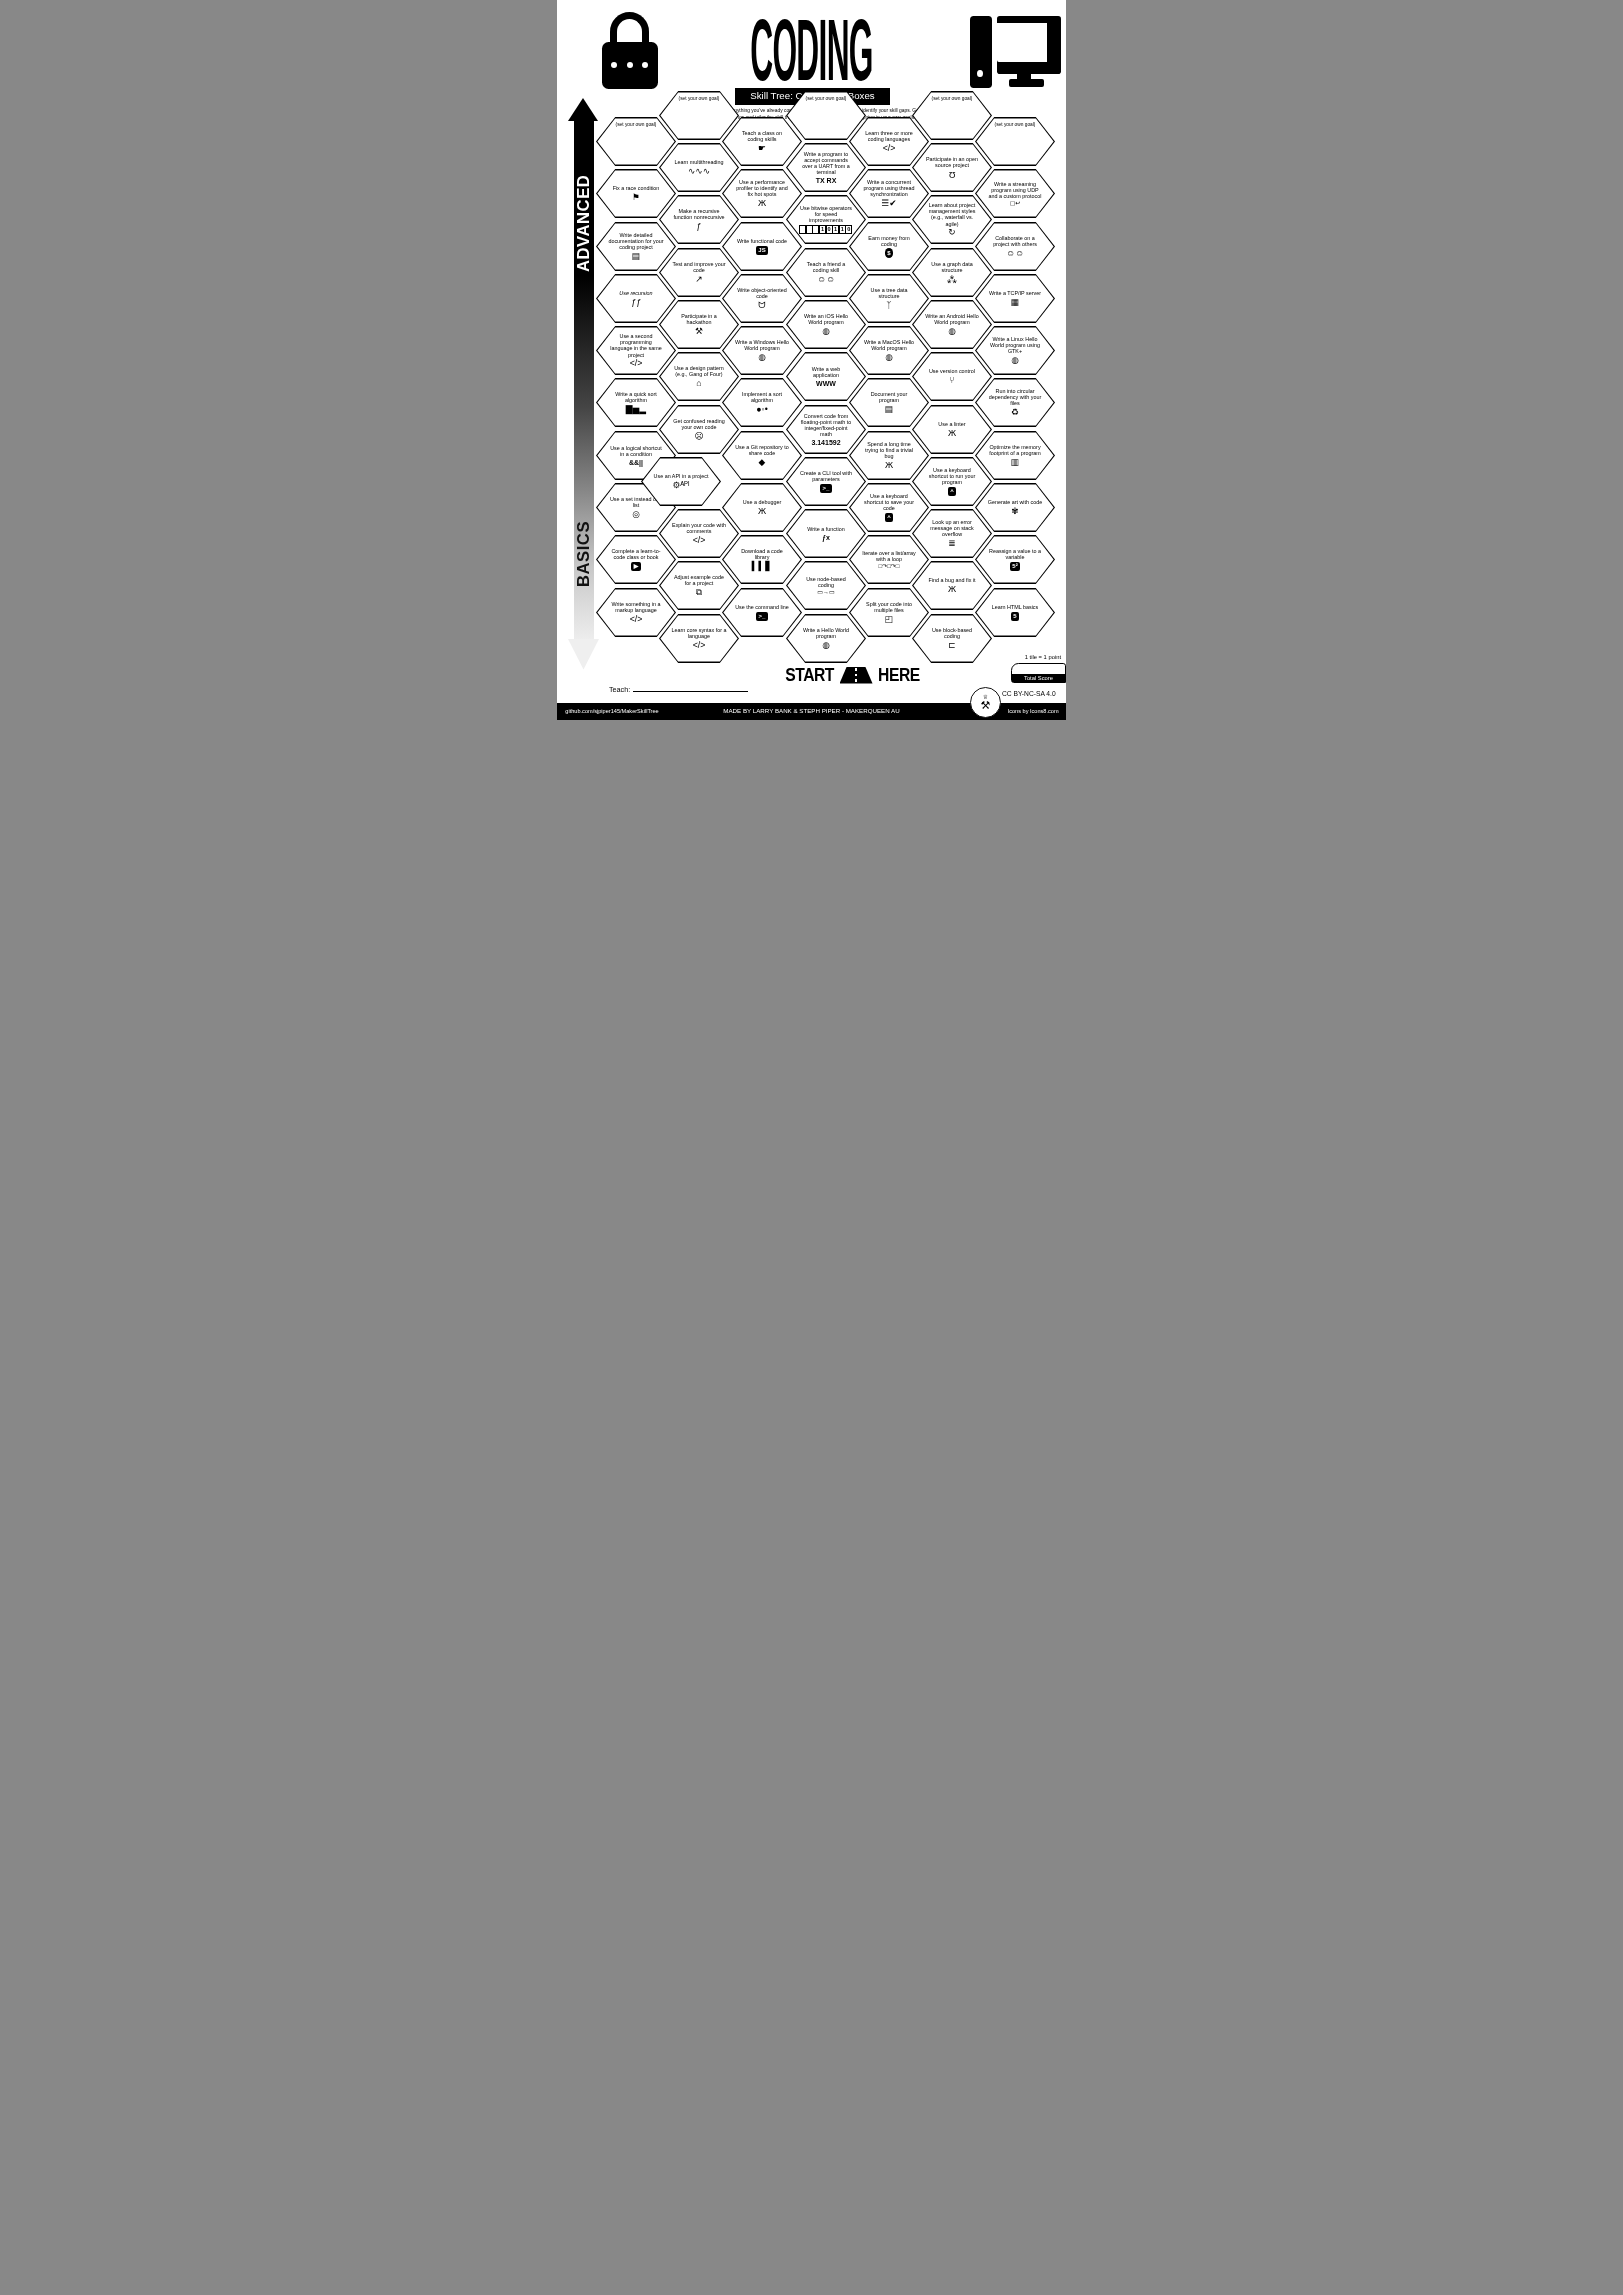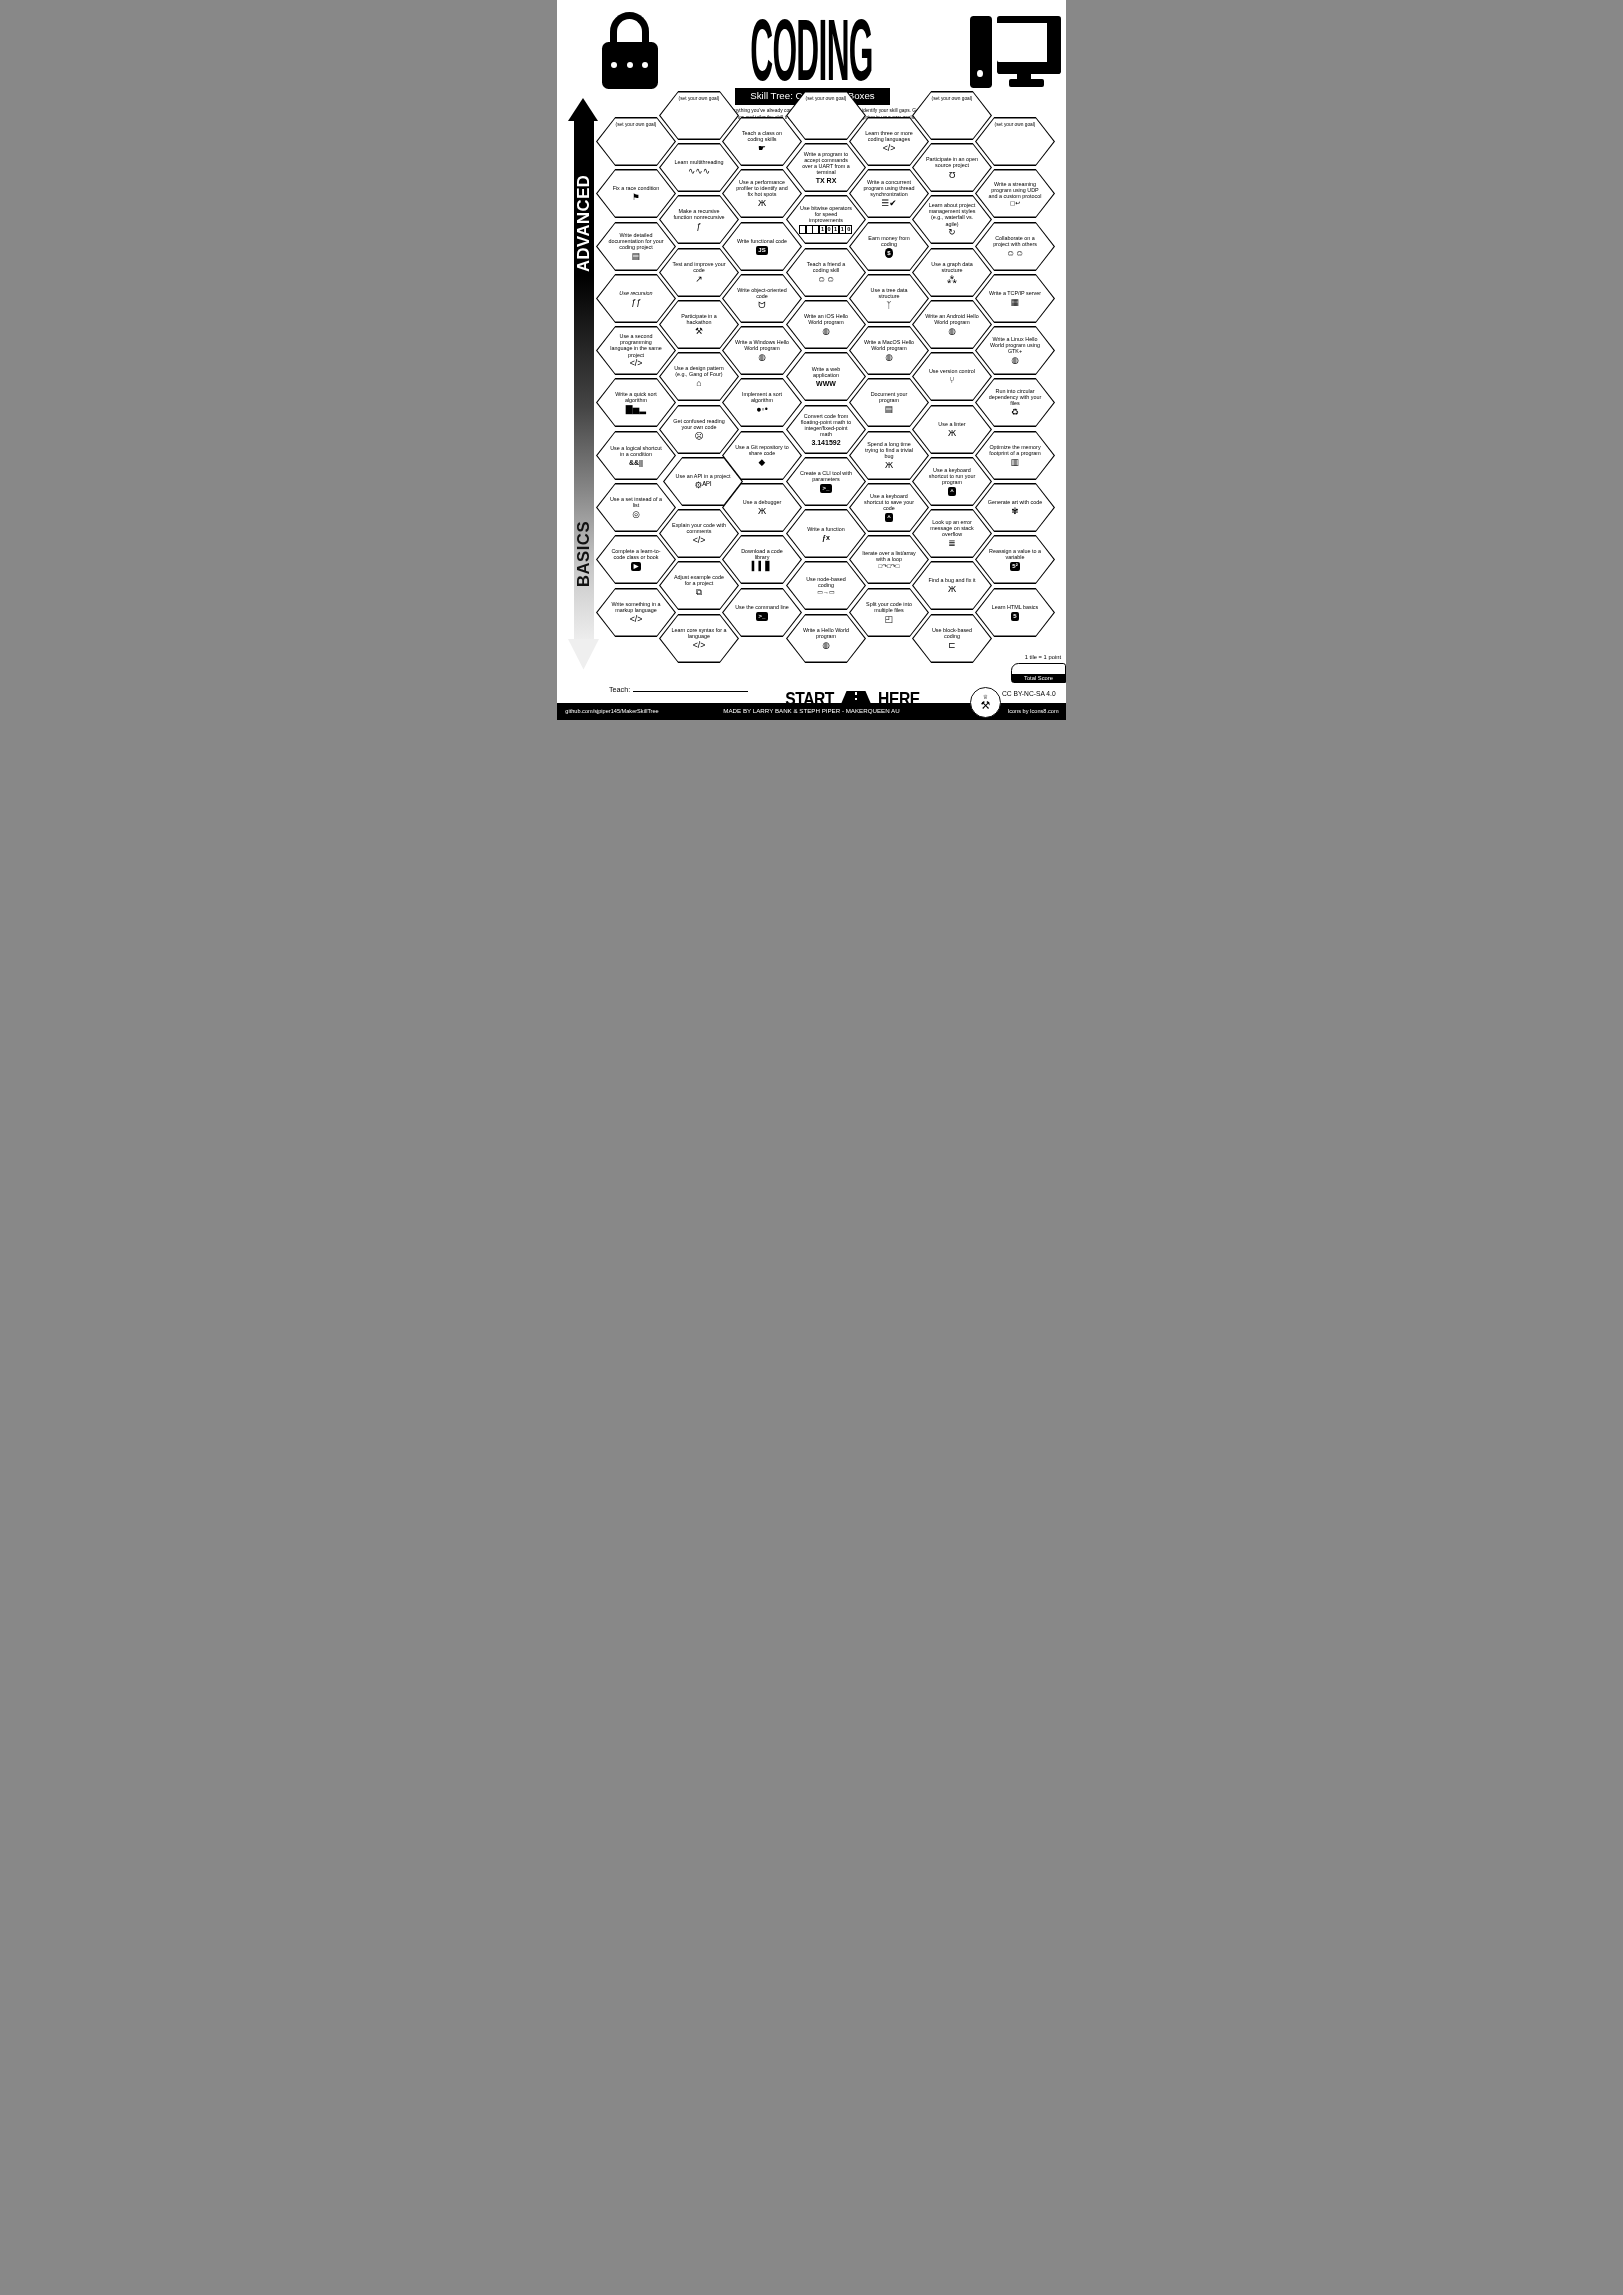--- a/index.html
+++ b/index.html
@@ -56,21 +56,21 @@
   .hicon.small{font-size:6px;line-height:1;}
   .hicon.flip{transform:rotate(180deg);}
   .hicon.b{background:#000;color:#fff;font-weight:bold;font-size:6px;line-height:1;
            padding:1.4px 2.3px;border-radius:1.9px;}
   .hicon.round{border-radius:50%;padding:1.9px 2.8px;}
   .hicon.t{font-weight:bold;font-size:7px;line-height:1;}
   .hicon.bits{display:flex;margin-top:1.9px;}
   .bit{display:inline-block;width:5.1px;height:7px;border:0.5px solid #000;margin-left:-0.5px;
        font-size:5.6px;font-weight:bold;line-height:7px;text-align:center;}
   
-  .start{position:absolute;top:690px;left:210px;width:171px;display:flex;align-items:center;justify-content:center;}
+  .start{position:absolute;top:666px;left:210px;width:171px;display:flex;align-items:center;justify-content:center;}
   .start .w{font-size:15.7px;font-weight:bold;letter-spacing:-0.5px;transform:scaleY(1.15);}
   .road{width:33px;height:17px;background:#000;margin:0 5.6px;
         clip-path:polygon(22% 0,78% 0,100% 100%,0 100%);position:relative;}
   .road:after{content:"";position:absolute;left:50%;top:1.4px;bottom:1.4px;width:1.4px;margin-left:-0.7px;
         background:repeating-linear-gradient(180deg,#fff 0 2.8px,transparent 2.8px 5.6px);}
   .tilenote{position:absolute;top:654px;left:430px;width:74px;text-align:right;font-size:5.8px;}
   .scorebox{position:absolute;top:663px;left:454px;width:55px;height:20.4px;border:0.9px solid #000;
             border-radius:7.4px 2.8px 0 2.8px;box-sizing:border-box;background:#fff;}
   .scorebar{position:absolute;left:0;right:0;bottom:0;height:8.8px;background:#000;color:#fff;
             font-size:5.8px;text-align:center;line-height:8.8px;}
@@ -216,21 +216,21 @@
           <div class="hlabel">Use a design pattern (e.g., Gang of Four)</div>
           <div class="hicon g">⌂</div>
         </div>
       </div>
       <div class="hex" style="left: 102px; top: 405px;">
         <div class="hex-in">
           <div class="hlabel">Get confused reading your own code</div>
           <div class="hicon g">☹</div>
         </div>
       </div>
-      <div class="hex" style="left: 106px; top: 457px;">
+      <div class="hex" style="left: 84px; top: 457px;">
         <div class="hex-in">
           <div class="hlabel">Use an API in a project</div>
           <div class="hicon g">⚙ᴬᴾᴵ</div>
         </div>
       </div>
       <div class="hex" style="left: 102px; top: 509px;">
         <div class="hex-in">
           <div class="hlabel">Explain your code with comments</div>
           <div class="hicon g">&lt;/&gt;</div>
         </div>

